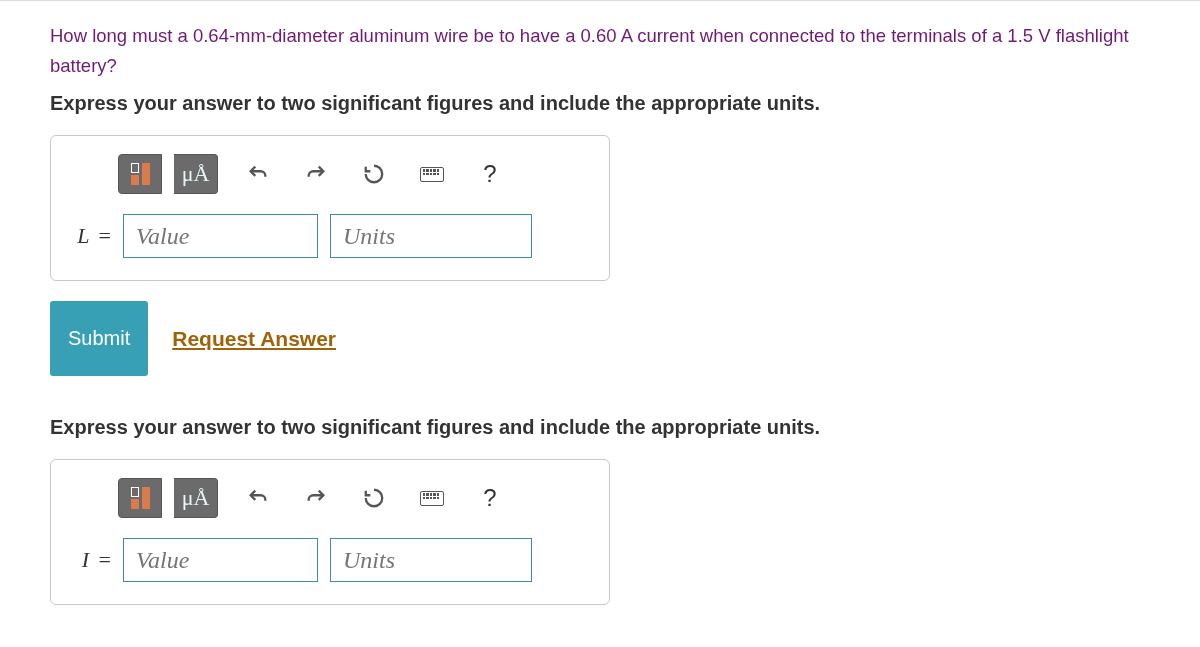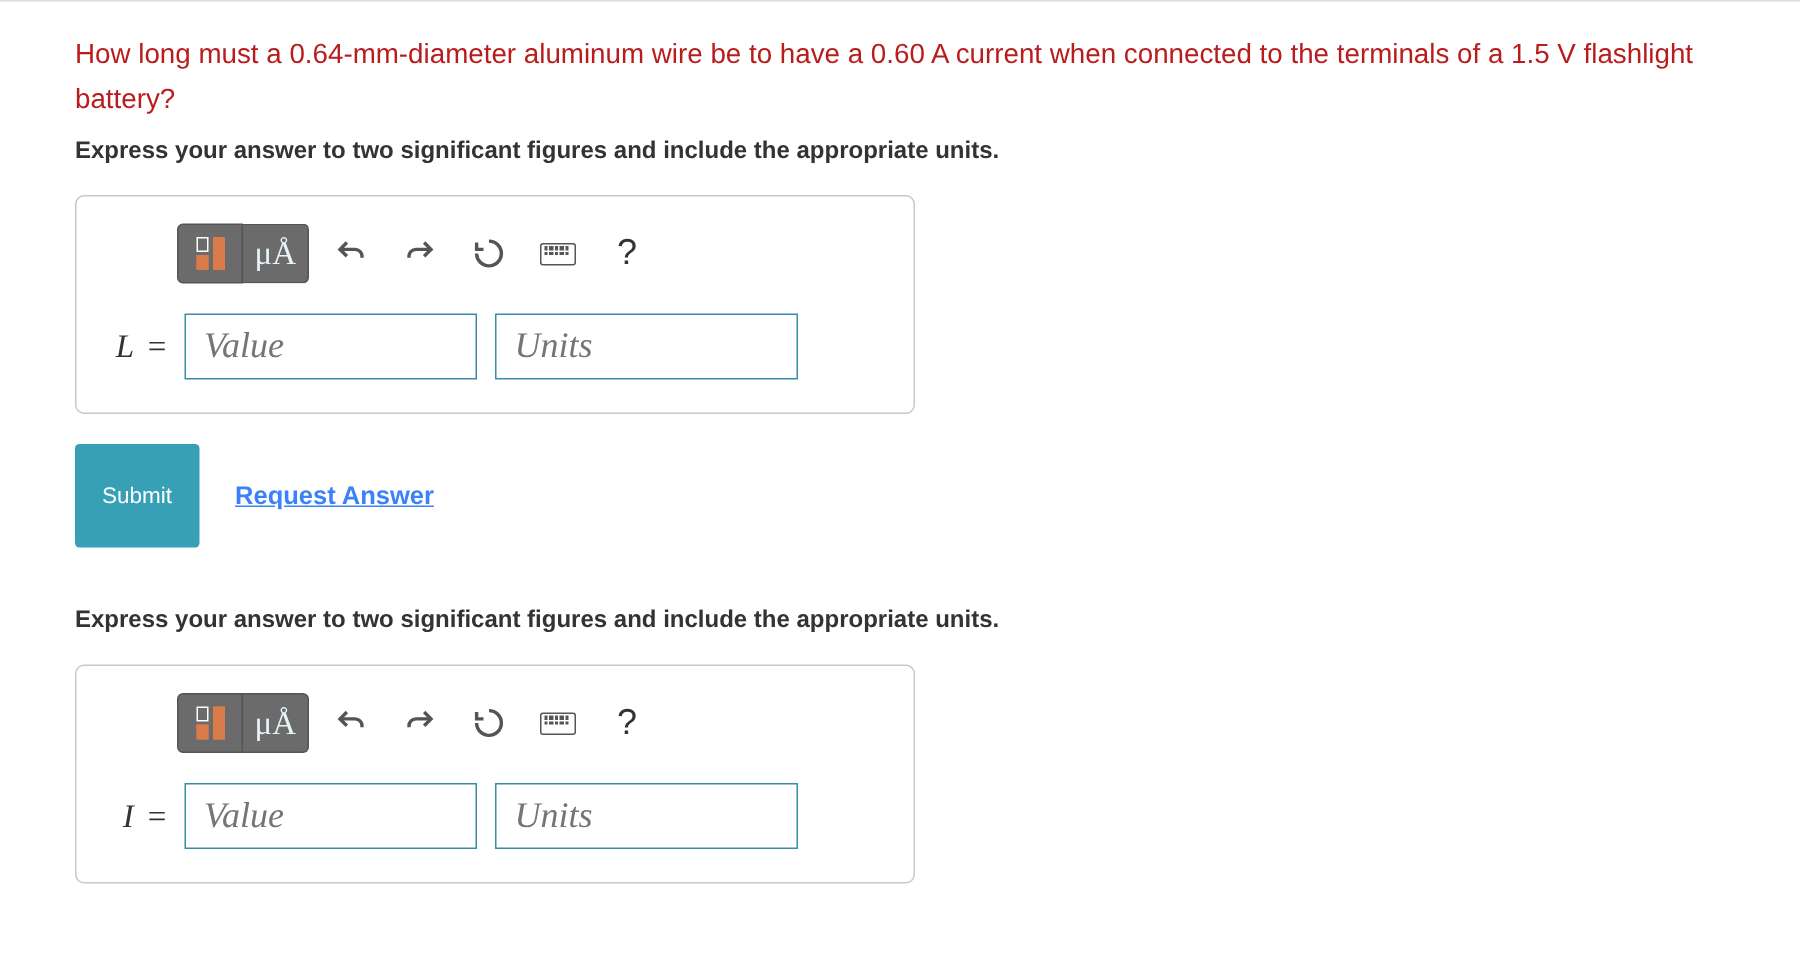--- a/index.html
+++ b/index.html
@@ -11,39 +11,39 @@
     padding: 0;
   }
   .container {
     padding: 20px 50px;
     border-top: 1px solid #ddd;
   }
   .question-text {
     font-size: 18.5px;
     line-height: 1.6;
     margin-bottom: 12px;
-    color: #b91c1c;
+    color: #701a75;
   }
   .instruction {
     font-weight: bold;
-    font-size: 16px;
+    font-size: 20px;
     margin-bottom: 20px;
   }
   .answer-box {
     border: 1px solid #c8c8c8;
     border-radius: 6px;
     padding: 18px 22px 22px 22px;
     width: 560px;
     margin-left: 0;
     margin-bottom: 20px;
   }
   .toolbar {
     display: flex;
     align-items: center;
-    gap: 0;
+    gap: 12px;
     margin-bottom: 20px;
     margin-left: 45px;
   }
   .tool-btn {
     background: #6b6b6b;
     border: 1px solid #555;
     height: 40px;
     width: 44px;
     display: flex;
     align-items: center;
@@ -109,29 +109,29 @@
     display: flex;
     align-items: center;
     gap: 24px;
     margin-bottom: 40px;
   }
   .submit-btn {
     background: #37a0b5;
     color: #fff;
     border: none;
     padding: 26px 18px;
-    font-size: 15px;
+    font-size: 20px;
     border-radius: 3px;
     cursor: pointer;
   }
   .request-link {
-    color: #3b82f6;
+    color: #a16207;
     font-weight: bold;
     text-decoration: underline;
-    font-size: 17px;
+    font-size: 21px;
     cursor: pointer;
   }
   .part-header {
     display: flex;
     align-items: center;
     gap: 16px;
     margin-bottom: 24px;
     margin-left: -28px;
   }
   .triangle {

